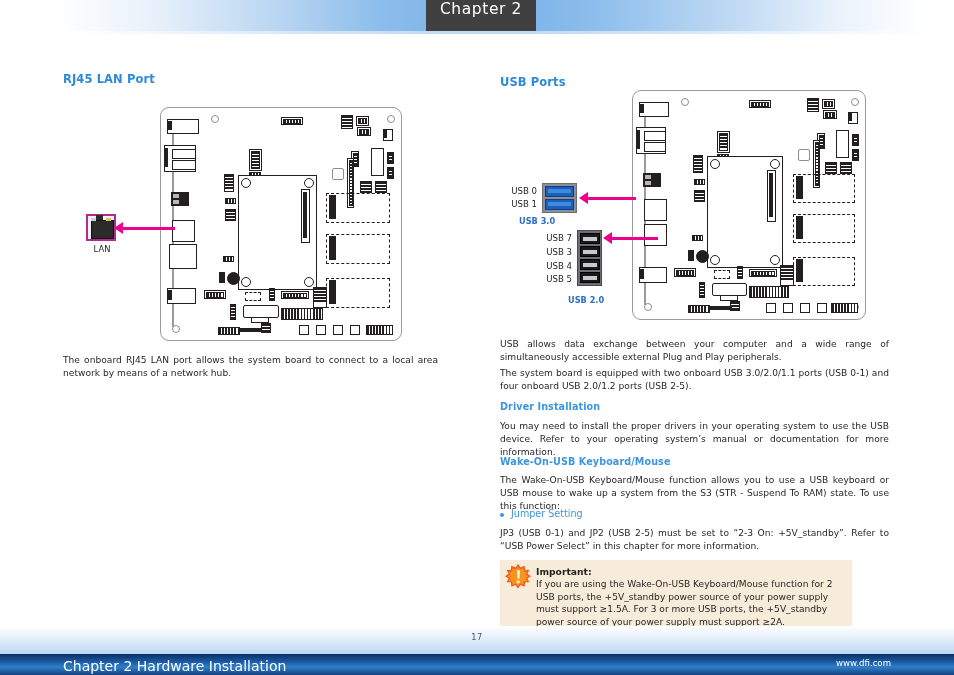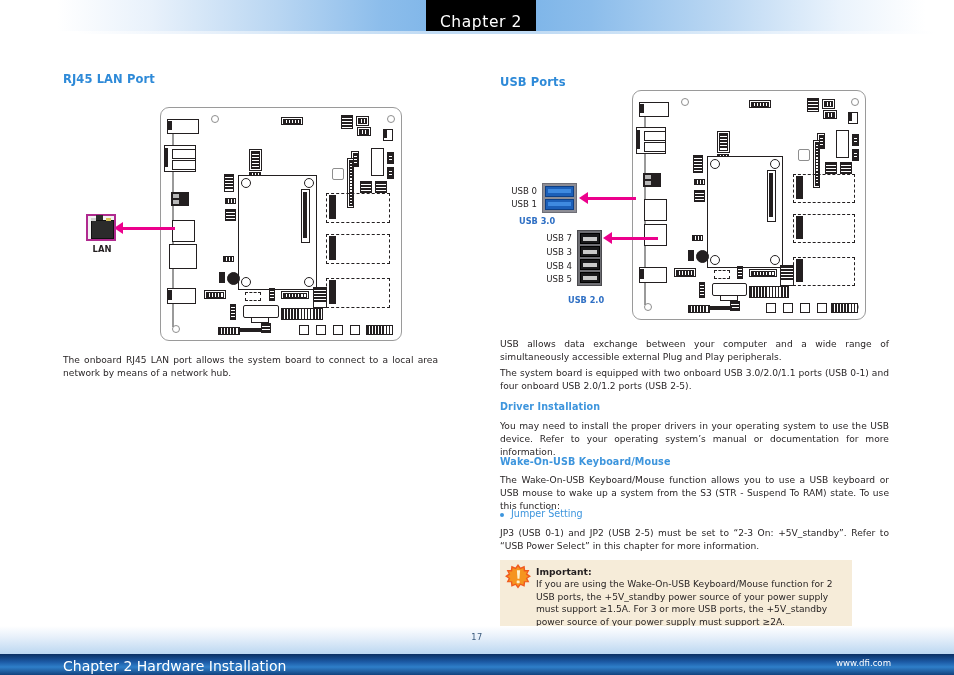--- a/index.html
+++ b/index.html
@@ -22,22 +22,22 @@
   }
   .header-underline{
     position:absolute;left:0;top:31px;width:954px;height:3px;
     background:linear-gradient(to right,
       #ffffff 0%, #ffffff 8%, #dce9f8 20%, #a9cdef 34%,
       #8cbdeb 46%, #8cbdeb 56%, #add0f0 70%, #e3eefb 86%, #ffffff 98%);
     opacity:.55;
   }
   .chapter-tab{
     position:absolute;left:426px;top:0;width:110px;height:31px;
-    background:#000000;
-    display:flex;align-items:flex-end;justify-content:center;
+    background:#404040;
+    display:flex;align-items:flex-start;justify-content:center;
   }
   .chapter-tab span{
     color:#ffffff;font-size:15.5px;letter-spacing:.6px;font-weight:400;
   }
 
   
   .col-left{position:absolute;left:63px;top:72px;width:400px;}
 
   h2.sec{
     margin:0;font-size:11.5px;font-weight:bold;color:#2e8ad8;
@@ -264,21 +264,21 @@
     <div class="blk" style="left:168px;top:87px;width:7px;height:24px;"></div>
     <div class="dash" style="left:165px;top:126px;width:62px;height:28px;"></div>
     <div class="blk" style="left:168px;top:128px;width:7px;height:24px;"></div>
     <div class="dash" style="left:165px;top:170px;width:62px;height:28px;"></div>
     <div class="blk" style="left:168px;top:172px;width:7px;height:24px;"></div>
   </div>
 
   <div class="arrow-line" style="left:123px;top:227px;width:52px;"></div>
   <div class="arrow-head" style="left:114px;top:222px;"></div>
 
-  <div class="lan-wrap" style="left:86px;top:214px;font-weight:bold;">
+  <div class="lan-wrap" style="left:86px;top:214px;">
     <div class="lan-box">
       <div class="lan-notch"></div>
       <div class="lan-inner"></div>
       <div class="lan-led-l"></div>
       <div class="lan-led-r"></div>
     </div>
     <div class="lan-label">LAN</div>
   </div>
 
   <p class="body" style="position:absolute;left:63px;top:354px;width:375px;">The onboard RJ45 LAN port allows the system board to connect to a local area network by means of a network hub.</p>

